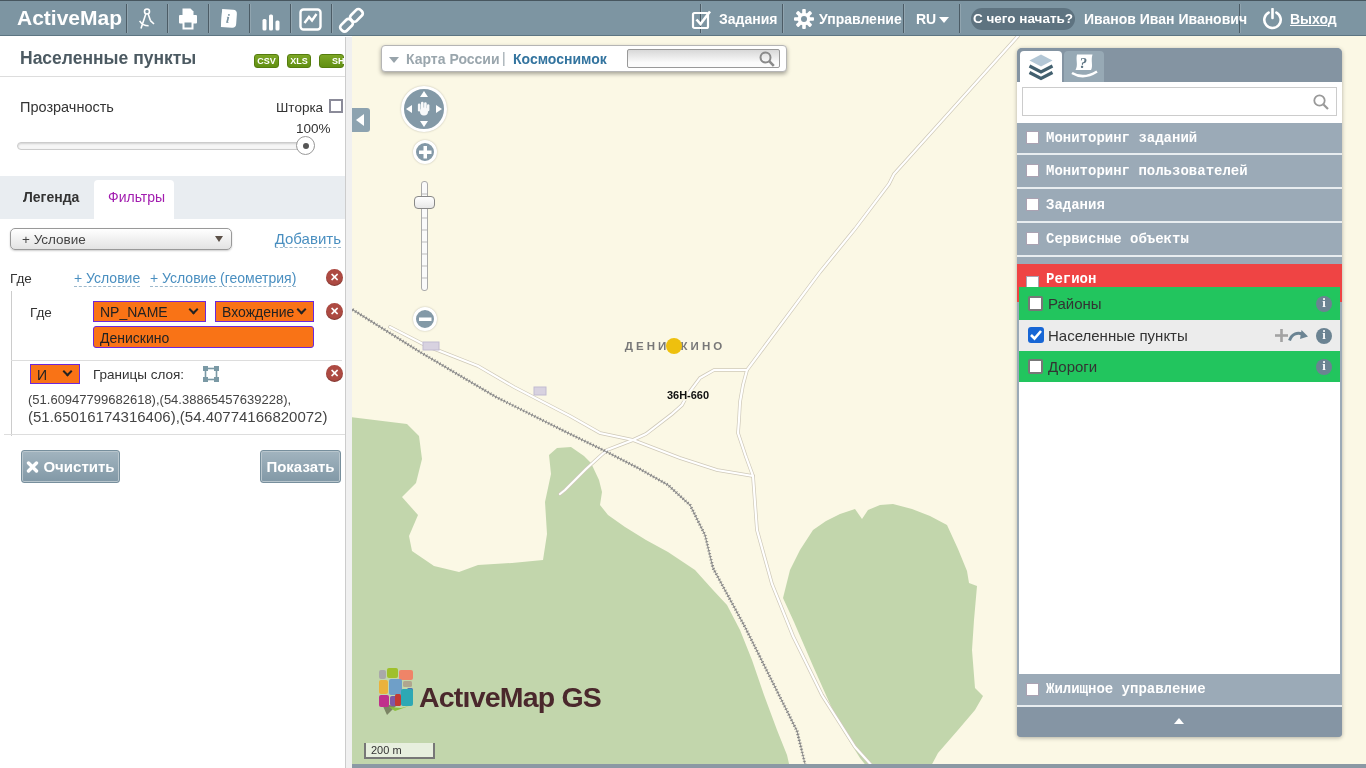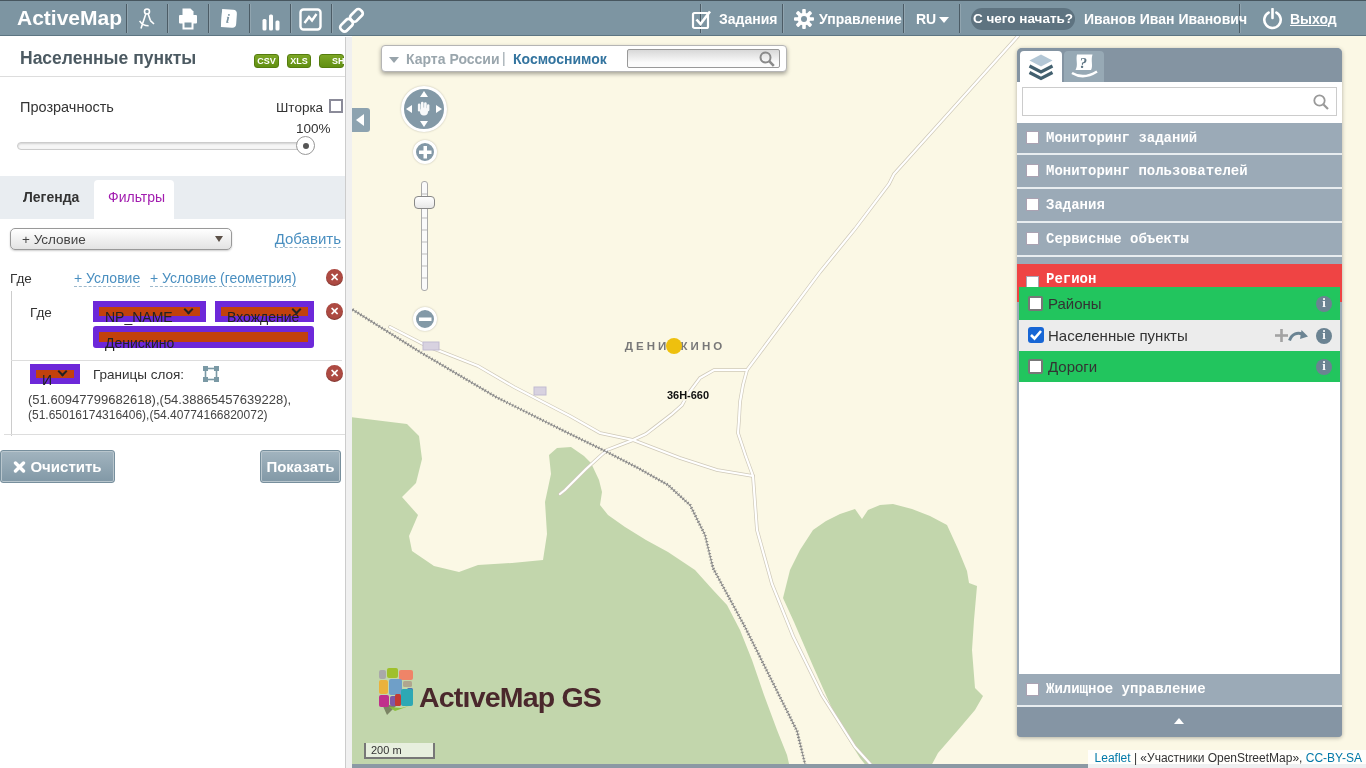--- a/index.html
+++ b/index.html
@@ -21,21 +21,21 @@
 .badge { position:absolute; top:17px; height:14px; background:linear-gradient(#7ca625,#618f13); border:1px solid #557d0e; border-radius:3px; color:#fff; font-size:9px; font-weight:bold; text-align:center; line-height:12px; }
 .hdiv { position:absolute; left:0; width:345px; height:1px; background:#ddd; }
 .lbl13 { position:absolute; font-size:13.5px; color:#333; }
 .chk { position:absolute; width:14px; height:14px; border:2px solid #8b8b99; background:#fff; }
 #slider { position:absolute; left:17px; top:105px; width:298px; height:8px; border-radius:5px; background:#f6f6f6; border:1px solid #ccc; box-shadow:inset 0 1px 2px rgba(0,0,0,0.15); }
 #sthumb { position:absolute; left:296px; top:99px; width:19px; height:19px; border-radius:50%; background:#fff; border:1px solid #999; }
 #sthumb:after { content:""; position:absolute; left:5.5px; top:5.5px; width:6px; height:6px; border-radius:50%; background:#555; }
 #tabstrip { position:absolute; left:0; top:139px; width:345px; height:43px; background:#e9edf1; }
 #tabactive { position:absolute; left:94px; top:4px; width:80px; height:39px; background:#fff; border-radius:4px 4px 0 0; }
 .link { color:#4a8fc0; border-bottom:1px dashed #9db9cc; text-decoration:none; }
-.sel { position:absolute; border:6px solid #6d28d9; background:#c2410c; font-size:14px; color:#222; }
+.sel { position:absolute; border:1px solid #6d28d9; background:#f97316; font-size:14px; color:#222; }
 .sel .ar { position:absolute; right:8px; top:50%; margin-top:-6px; width:7px; height:7px; border-left:2.4px solid #222; border-bottom:2.4px solid #222; transform:rotate(-45deg); }
 .tri { position:absolute; right:8px; top:50%; margin-top:-3px; width:0; height:0; border-left:4.5px solid transparent; border-right:4.5px solid transparent; border-top:6px solid #5b5047; }
 .redx { position:absolute; width:17px; height:17px; border-radius:50%; background:#ad4a42; box-shadow:inset 0 -1px 1px rgba(0,0,0,0.25); color:#fff; text-align:center; line-height:17px; font-size:11px; font-weight:bold; }
 .gbtn { position:absolute; top:413px; height:33px; background:linear-gradient(#a2b4bf,#8198a6); border:1px solid #778f9d; box-shadow:inset 0 0 0 1px #b9c6cd; border-radius:3px; color:#fff; font-weight:bold; font-size:15px; text-align:center; line-height:31px; }
 
 
 #map { position:absolute; left:352px; top:36px; width:1014px; height:732px; background:#fbf8e5; overflow:hidden; }
 #mapbar { position:absolute; left:29px; top:9px; width:406px; height:27px; background:#fff; border:1px solid #b5b5b5; border-radius:4px; box-shadow:0 2px 4px rgba(0,0,0,0.35); }
 #mapsearch { position:absolute; left:245px; top:3px; width:153px; height:19px; border:1px solid #999; border-radius:2px; background:linear-gradient(#d8d8d8,#fbfbfb 75%); }
 .circbtn { position:absolute; border-radius:50%; background:#8399a7; border:3px solid #fff; box-shadow:0 0 2px rgba(0,0,0,0.25); }
@@ -166,21 +166,20 @@
   </div>
   <div style="position:absolute;left:62px;top:160px;width:21px;height:13px;background:linear-gradient(#fff,#e8e8e8);border:1px solid #888;border-radius:4px;"></div>
   
   <div class="circbtn" style="left:61px;top:271px;width:24px;height:24px;">
     <svg width="18" height="18" style="position:absolute;left:0;top:0;">
           <rect x="3" y="7.5" width="12.5" height="3.5" fill="#fff"></rect>
         </svg>
   </div>
 
   <div id="scalebar">200 m</div>
-  <div id="attrib"><a>Leaflet</a> | «Участники OpenStreetMap», <a>CC-BY-SA</a></div>
   <div id="mapbottom"></div>
 </div>
 
 <div id="topbar">
   <div class="logo">ActiveMap</div>
   <div class="sep" style="left:126px"></div>
   <div class="sep" style="left:167px"></div>
   <div class="sep" style="left:208px"></div>
   <div class="sep" style="left:249px"></div>
   <div class="sep" style="left:290px"></div>
@@ -311,25 +310,25 @@
         <g fill="#7a99a5">
           <rect x="0" y="0" width="5" height="5"></rect>
           <rect x="11" y="0" width="5" height="5"></rect>
           <rect x="0" y="11" width="5" height="5"></rect>
           <rect x="11" y="11" width="5" height="5"></rect>
         </g>
       </svg>
   <div class="redx" style="left:326px;top:328px;">✕</div>
 
   <div style="position:absolute;left:28px;top:355px;font-size:13px;color:#444;">(51.60947799682618),(54.38865457639228),</div>
-  <div style="position:absolute;left:28px;top:371px;font-size:12px;color:#444;">(51.65016174316406),(54.40774166820072)</div>
+  <div style="position:absolute;left:28px;top:371px;font-size:15px;color:#444;">(51.65016174316406),(54.40774166820072)</div>
 
   <div class="hdiv" style="left:4px;top:397px;width:341px;"></div>
 
-  <div class="gbtn" style="left:0;width:115px;"><svg width="13" height="12" style="vertical-align:-1px;margin-right:4px;">
+  <div class="gbtn" style="left:21px;width:99px;"><svg width="13" height="12" style="vertical-align:-1px;margin-right:4px;">
           <path d="M2.5,2 L10.5,10 M10.5,2 L2.5,10" stroke="#fff" stroke-width="3.4" stroke-linecap="round"></path>
         </svg>Очистить</div>
   <div class="gbtn" style="left:260px;width:81px;">Показать</div>
 </div>
 <div id="lstrip"></div>
 
 <div id="rpanel">
   <div id="rtabs">
     <div id="rtab1">
       <svg width="40" height="30" style="position:absolute;left:1px;top:1px;">

